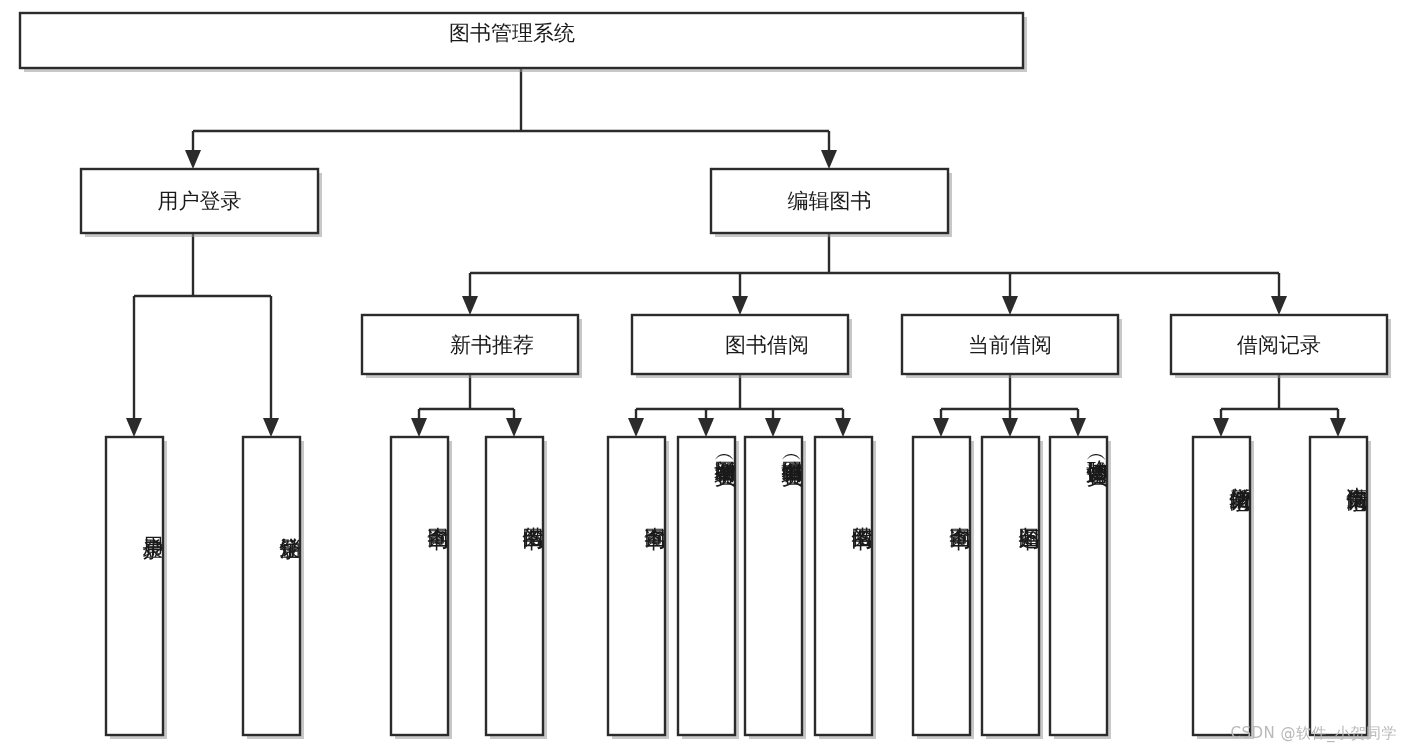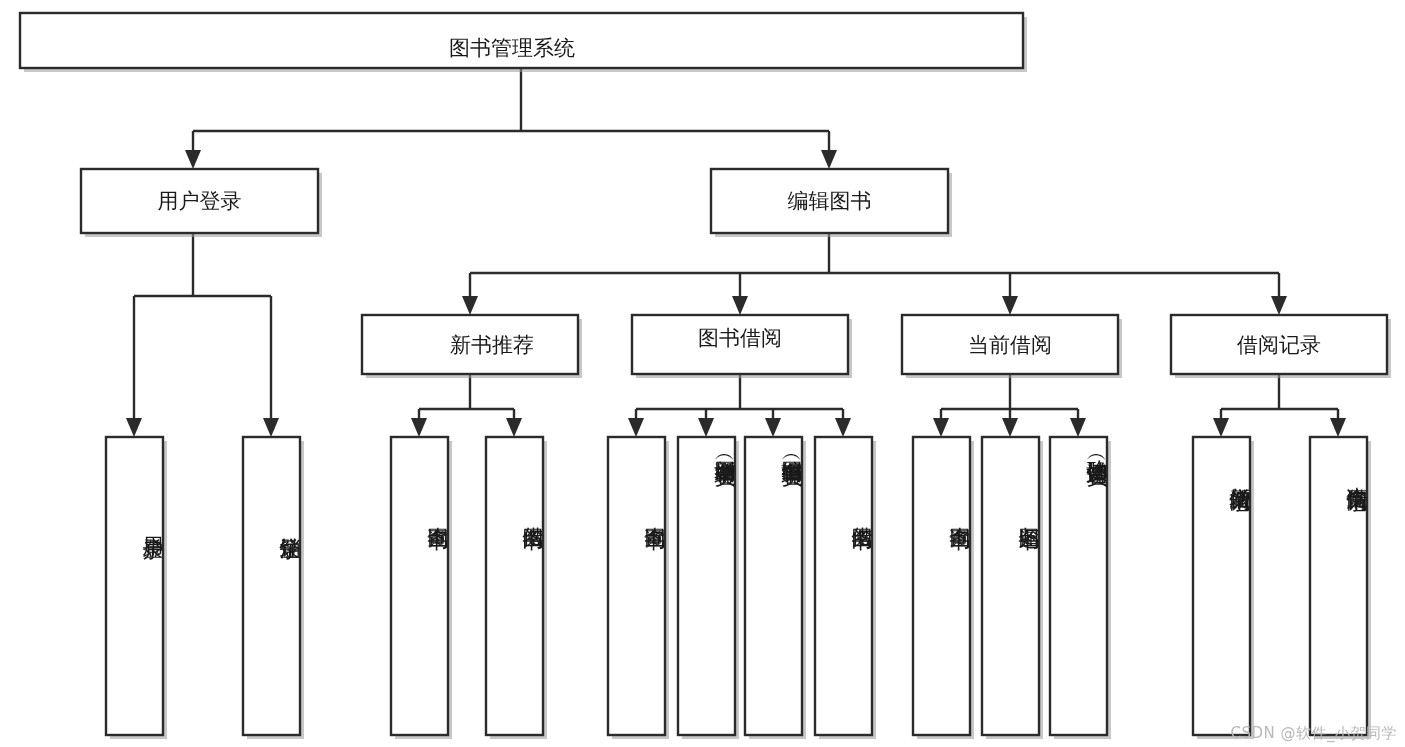--- a/index.html
+++ b/index.html
@@ -206,27 +206,27 @@
 
       <rect class="node-shadow" x="1197" y="441" width="57" height="298"></rect>
       <rect class="node-box" x="1193" y="437" width="57" height="298"></rect>
 
       <rect class="node-shadow" x="1314" y="441" width="57" height="298"></rect>
       <rect class="node-box" x="1310" y="437" width="57" height="298"></rect>
     </g>
   </svg>
 
   
-  <div class="htext-wrap" style="left:20px; top:20px; width:984px; height:55px;">图书管理系统</div>
+  <div class="htext-wrap" style="left:20px; top:5px; width:984px; height:55px;">图书管理系统</div>
 
   <div class="htext-wrap" style="left:81px; top:169px; width:237px; height:64px;">用户登录</div>
   <div class="htext-wrap" style="left:711px; top:169px; width:237px; height:64px;">编辑图书</div>
 
   <div class="htext-wrap" style="left:362px; top:315px; width:260px; height:59px;">新书推荐</div>
-  <div class="htext-wrap" style="left:632px; top:308px; width:216px; height:59px;">图书借阅</div>
+  <div class="htext-wrap" style="left:632px; top:315px; width:216px; height:59px;padding-left:27px;">图书借阅</div>
   <div class="htext-wrap" style="left:902px; top:315px; width:216px; height:59px;">当前借阅</div>
   <div class="htext-wrap" style="left:1171px; top:315px; width:216px; height:59px;">借阅记录</div>
 
   
   <div class="vtext-wrap" style="left:106px; top:520px; width:57px; text-align:center;">用户登录</div>
   <div class="vtext-wrap" style="left:243px; top:520px; width:57px; text-align:center;">注销登录</div>
   <div class="vtext-wrap" style="left:391px; top:510px; width:57px; text-align:center;">查询图书</div>
   <div class="vtext-wrap" style="left:486px; top:510px; width:57px; text-align:center;">借阅图书</div>
   <div class="vtext-wrap" style="left:608px; top:510px; width:57px; text-align:center;">查询图书</div>
   <div class="vtext-wrap" style="left:678px; top:443px; width:57px; text-align:center;">新增图书（管理员）</div>

